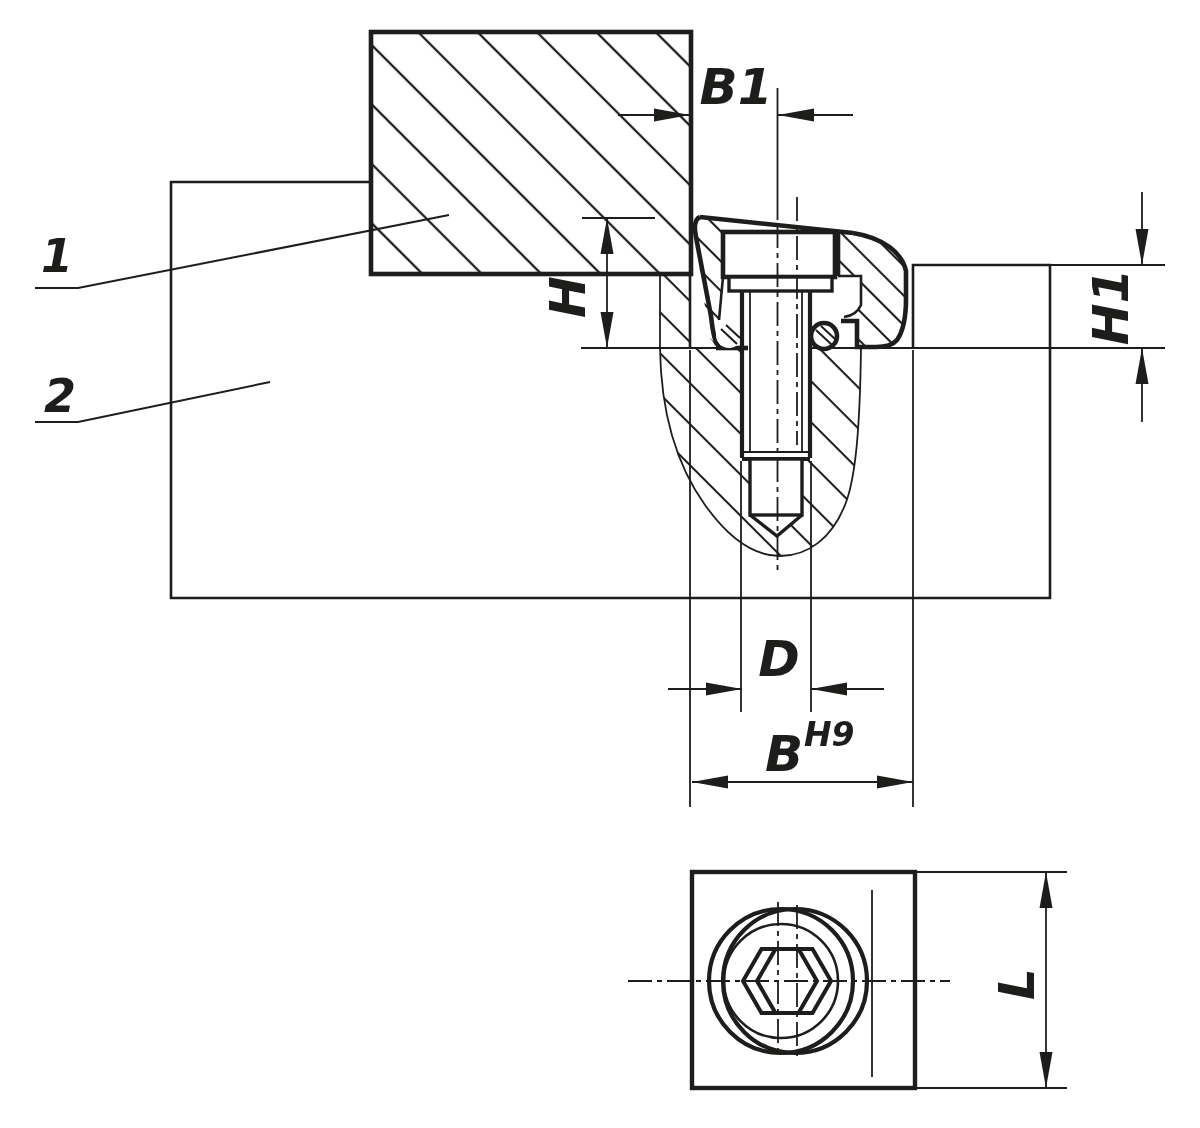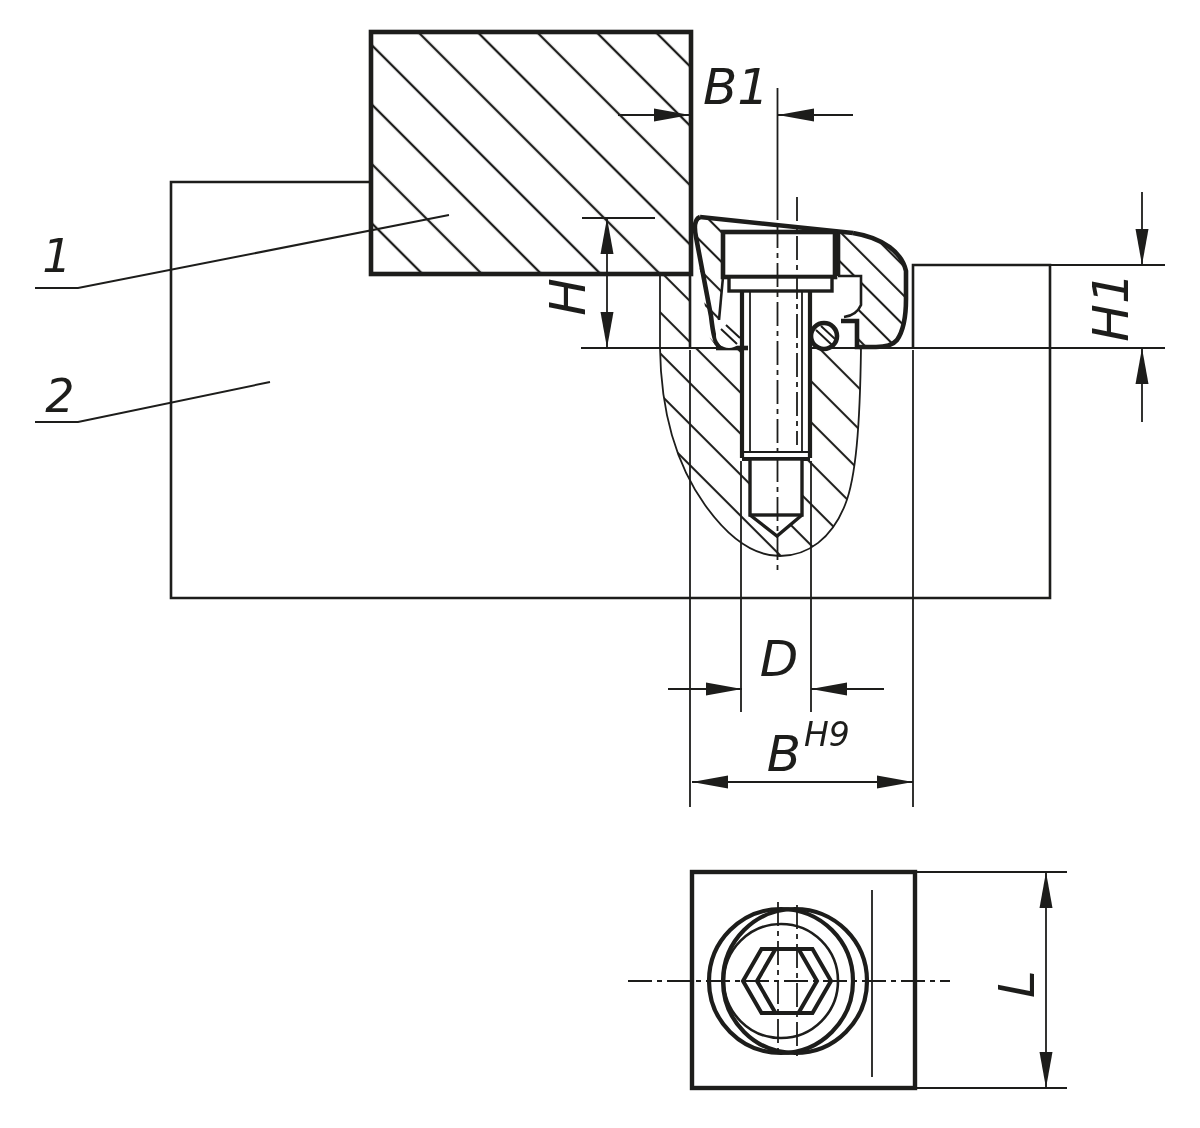--- a/index.html
+++ b/index.html
@@ -1,17 +1,17 @@
 <!DOCTYPE html>
 <html style="--ink: #1d1d1b; --paper: #ffffff;"><head>
 <meta charset="utf-8">
 <style>
   :root { --ink:#1d1d1b; --paper:#ffffff; }
   html,body { margin:0; padding:0; background:var(--paper); }
-  .stage { width:1200px; height:1128px; position:relative; background:var(--paper); }
+  .stage { width:1200px; height:1128px; position:relative; background:var(--paper);font-weight:bold; }
   svg { display:block; }
   .ink      { stroke:var(--ink); fill:none; }
   .w-thick  { stroke-width:4.6; }
   .w-med    { stroke-width:2.6; }
   .w-thin   { stroke-width:1.8; }
   .w-hair   { stroke-width:2.0; }
   .fill-ink { fill:var(--ink); stroke:none; }
   .fill-paper { fill:var(--paper); stroke:none; }
   .cline { stroke:var(--ink); stroke-width:1.8; fill:none;
            stroke-dasharray:24 5 5 5; }

